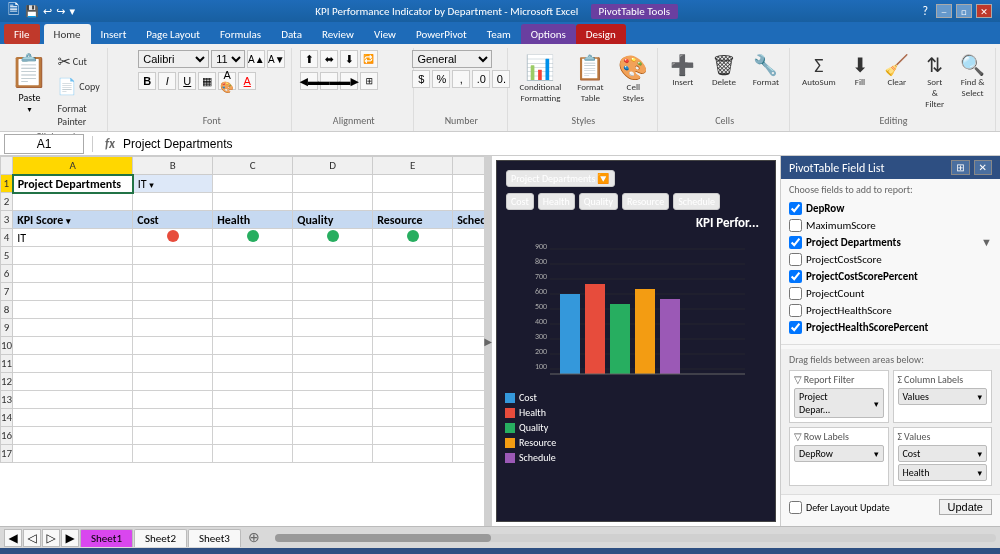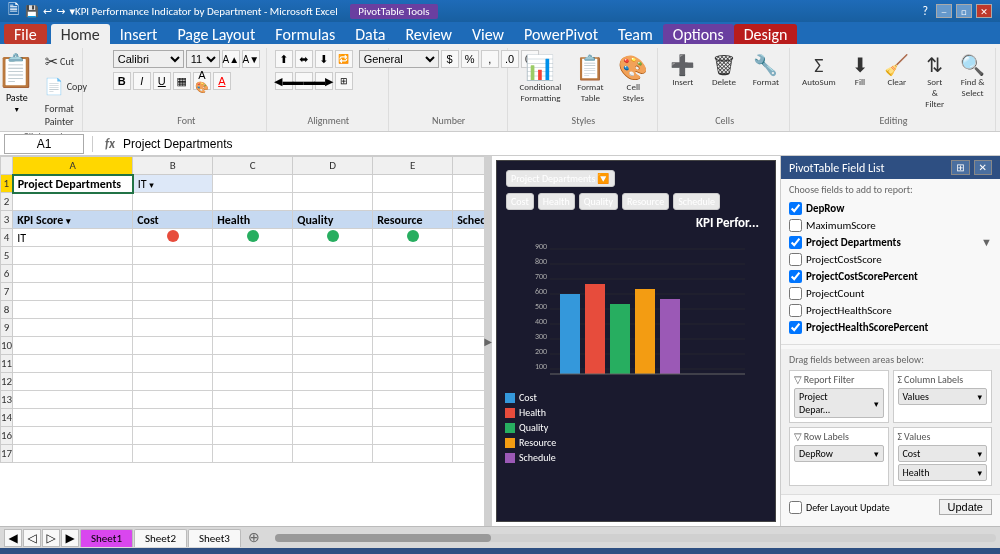--- a/index.html
+++ b/index.html
@@ -9,35 +9,35 @@
     .title-bar {
       background: linear-gradient(to bottom, #1e6bb8, #185fa0);
       height: 22px;
       display: flex;
       align-items: center;
       justify-content: space-between;
       padding: 0 8px;
       color: white;
       font-size: 11px;
     }
-    .title-bar-center { flex: 1; }
+    .title-bar-center { flex: 1; text-align: center; }
     .title-bar-controls { display: flex; gap: 4px; }
     .title-btn { width: 16px; height: 14px; background: #6699cc; border: 1px solid #aaa; font-size: 9px; display: flex; align-items: center; justify-content: center; cursor: pointer; color: white; }
 
     
     .ribbon-tabs {
       background: #1e6bb8;
       height: 22px;
       display: flex;
       align-items: flex-end;
       padding-left: 4px;
     }
     .ribbon-tab {
       padding: 3px 10px;
-      font-size: 16px;
+      font-size: 11px;
       color: white;
       cursor: pointer;
       border-radius: 3px 3px 0 0;
       height: 20px;
       display: flex;
       align-items: center;
     }
     .ribbon-tab.active { background: #f0f0f0; color: #333; font-weight: normal; }
     .file-tab { background: #c0392b; color: white; padding: 3px 10px; margin-right: 4px; border-radius: 2px; }
 
@@ -432,21 +432,21 @@
         <button class="small-btn">◀▬</button>
         <button class="small-btn">▬▬</button>
         <button class="small-btn">▬▶</button>
         <button class="small-btn" style="font-size:9px;">⊞</button>
       </div>
     </div>
     <div class="ribbon-group-label">Alignment</div>
   </div>
 
   <div class="ribbon-group" style="min-width:90px;">
-    <div style="display:flex;flex-direction:row;gap:2px;">
+    <div style="display:flex;flex-direction:column;gap:2px;">
       <select class="num-select">
         <option>General</option>
       </select>
       <div class="font-row">
         <button class="small-btn">$</button>
         <button class="small-btn">%</button>
         <button class="small-btn">,</button>
         <button class="small-btn">.0</button>
         <button class="small-btn">0.</button>
       </div>

